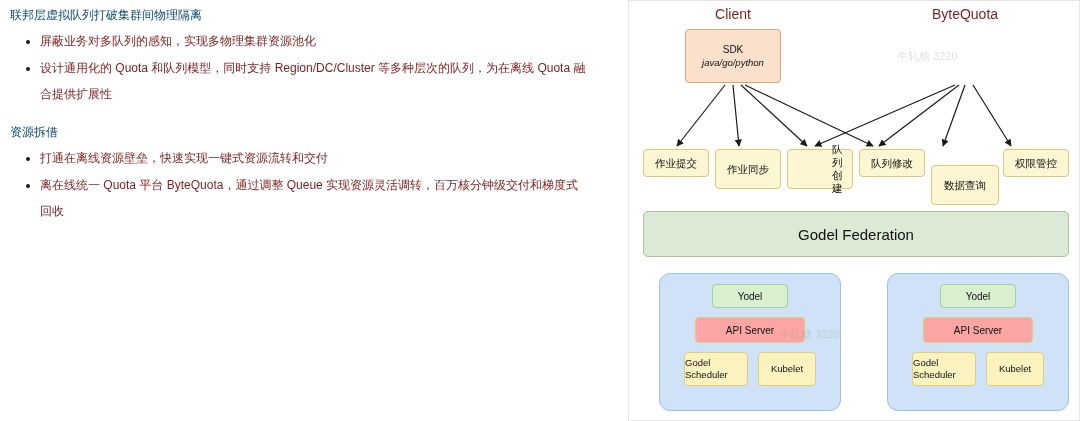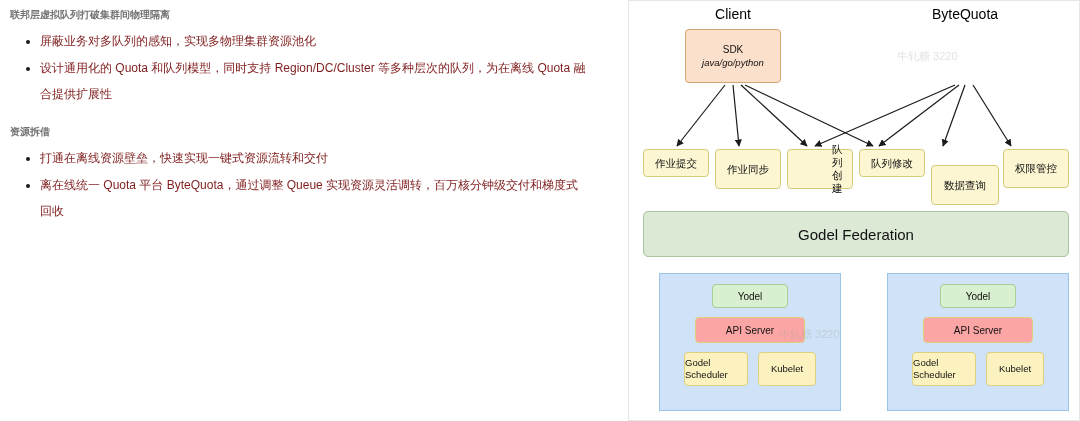--- a/index.html
+++ b/index.html
@@ -21,24 +21,24 @@
   }
 
   
   .text-col {
     position: absolute;
     left: 10px;
     top: 4px;
     width: 580px;
   }
   .section-title {
-    font-weight: bold;
-    font-size: 10px;
+    font-weight: normal;
+    font-size: 12px;
     line-height: 22px;
-    color: #737373;
+    color: #0c4a6e;
     margin: 0 0 2px 0;
   }
   .bullets {
     margin: 0 0 14px 0;
     padding-left: 30px;
     list-style: disc;
   }
   .bullets li {
     font-size: 12px;
     line-height: 26px;
@@ -73,21 +73,21 @@
     align-items: center;
     justify-content: center;
     text-align: left;
     border-radius: 4px;
     font-size: 10px;
     line-height: 13px;
   }
   .col-title {
     position: absolute;
     font-size: 14px;
-    color: #000000;
+    color: #7f1d1d;
     text-align: center;
     white-space: nowrap;
   }
   .sdk {
     background: #fbe0cc;
     border: 1px solid #d9a574;
   }
   .sdk .sub, .portal .sub {
     font-style: italic;
     font-size: 9.5px;
@@ -103,21 +103,21 @@
   }
   .federation {
     background: #dbe9d5;
     border: 1px solid #a9c49c;
     font-size: 15px;
     border-radius: 5px;
   }
   .cluster {
     background: #cfe2f7;
     border: 1px solid #9dc3e6;
-    border-radius: 0;
+    border-radius: 11px;
   }
   .yodel {
     background: #d8f0cf;
     border: 1px solid #a8cf97;
     font-size: 10px;
   }
   .apiserver {
     background: #fca5a5;
     border: 1px solid #ddd07f;
     font-size: 10px;
@@ -185,21 +185,21 @@
     <div class="node sdk" style="left:56px; top:28px; width:96px; height:54px;">
       <span>SDK</span>
       <span class="sub">java/go/python</span>
     </div>
 
     <div class="node opbox" style="left:14px; top:148px; width:66px; height:28px;">作业提交</div>
     <div class="node opbox" style="left:86px; top:148px; width:66px; height:40px;">作业同步</div>
     <div class="node opbox" style="left:158px; top:148px; width:66px; height:40px;padding-left:44px;">队列创建</div>
     <div class="node opbox" style="left:230px; top:148px; width:66px; height:28px;">队列修改</div>
     <div class="node opbox" style="left:302px; top:164px; width:68px; height:40px;">数据查询</div>
-    <div class="node opbox" style="left:374px; top:148px; width:66px; height:39px;">权限管控</div>
+    <div class="node opbox" style="left:374px; top:148px; width:66px; height:28px;">权限管控</div>
 
     <div class="node federation" style="left:14px; top:210px; width:426px; height:46px;">Godel Federation</div>
 
     <div class="node cluster" style="left:30px; top:272px; width:182px; height:138px; justify-content:flex-start; padding-top:10px;">
       <div class="node yodel" style="position:relative; left:0; top:0; width:76px; height:24px; margin-bottom:9px;">Yodel</div>
       <div class="node apiserver" style="position:relative; left:0; top:0; width:110px; height:26px; margin-bottom:9px;">API Server</div>
       <div style="display:flex; gap:10px;">
         <div class="node kyellow" style="position:relative; width:64px; height:34px;">Godel Scheduler</div>
         <div class="node kyellow" style="position:relative; width:58px; height:34px;">Kubelet</div>
       </div>

